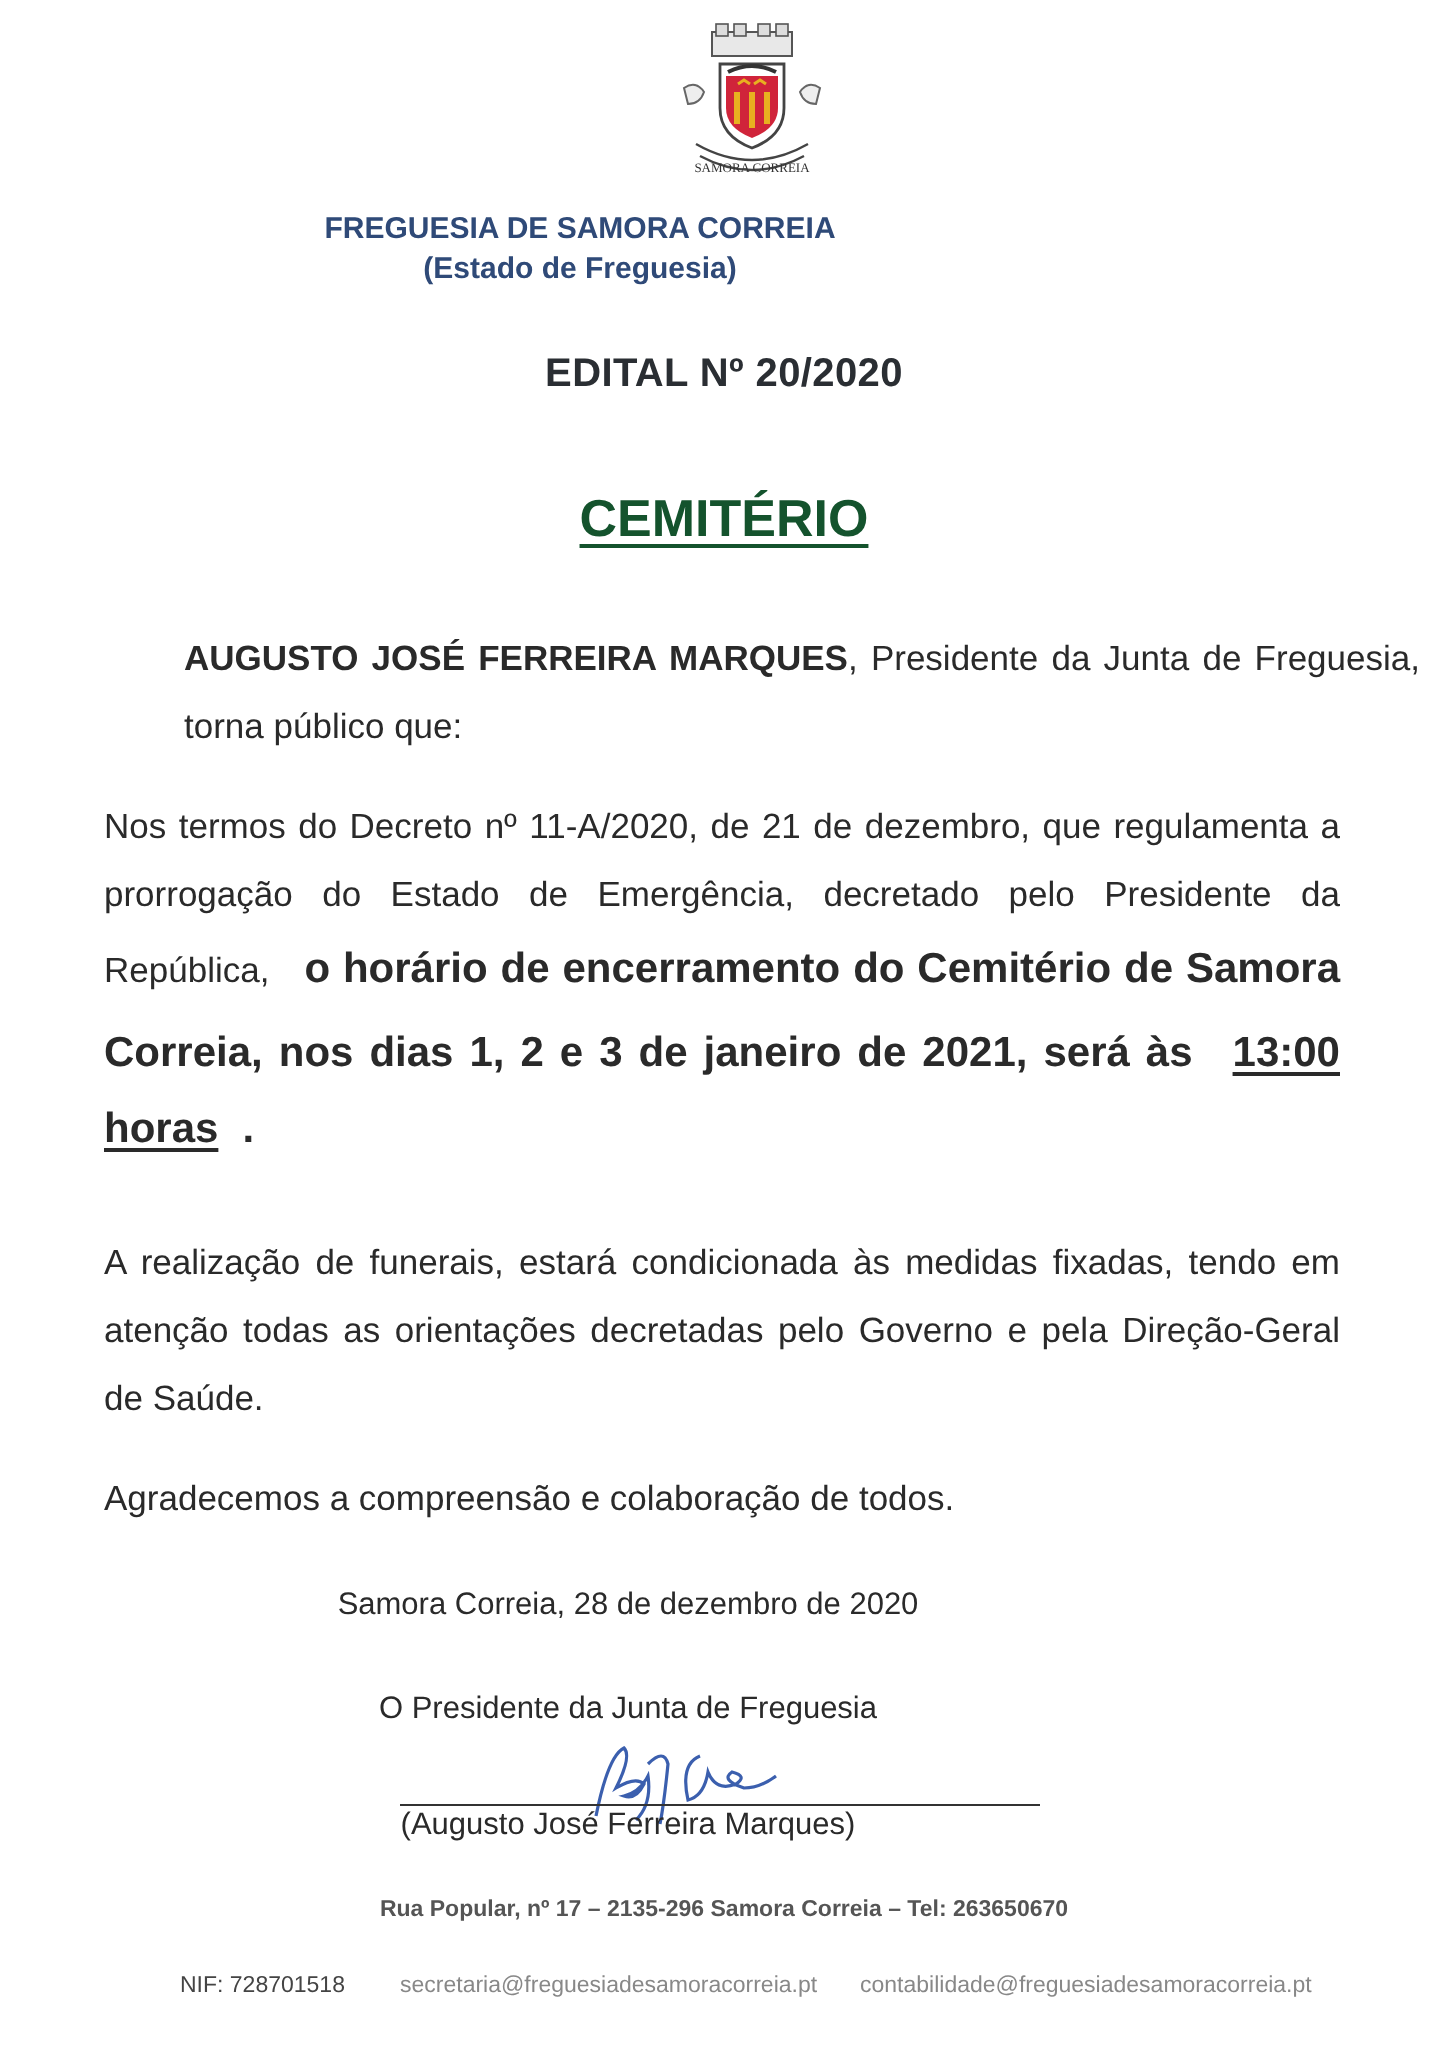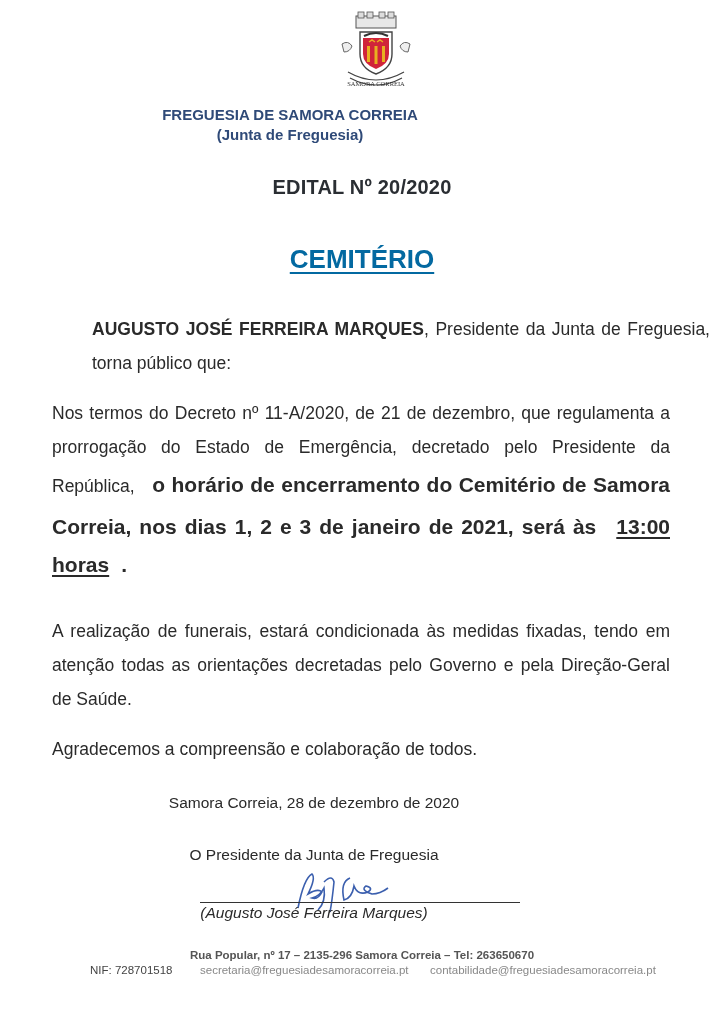--- a/index.html
+++ b/index.html
@@ -6,42 +6,42 @@
   body { width: 724px; height: 1024px; position: relative; overflow: hidden;
          font-family: "Liberation Sans", sans-serif; color: #2a2a2a; }
   .crest { position: absolute; left: 334px; top: 10px; width: 84px; height: 84px; }
   .org { position: absolute; left: 0; width: 580px; text-align: center; color: #2f4a78;
          font-weight: bold; font-size: 15px; }
   .org-name { top: 106px; }
   .org-sub { top: 126px; }
   .edital-title { position: absolute; top: 176px; left: 0; width: 724px; text-align: center;
                   font-weight: bold; font-size: 20px; color: #2a2e33; letter-spacing: 0.2px; }
   .subject { position: absolute; top: 244px; left: 0; width: 724px; text-align: center;
-             font-weight: bold; font-size: 26px; color: #0369a1; }
+             font-weight: bold; font-size: 26px; color: #14532d; }
   .subject span { text-decoration: underline; text-underline-offset: 4px; text-decoration-thickness: 2px; }
   .para { position: absolute; left: 52px; width: 618px; text-align: justify;
           font-size: 17.5px; line-height: 34px; color: #2a2a2a; }
   .p1 { top: 312px; margin-left: 40px; }
   .p2 { top: 396px; }
   .p3 { top: 614px; }
   .p4 { top: 732px; }
   .bold { font-weight: bold; }
   .big { font-size: 21px; font-weight: bold; margin-left: 12px; }
   .ul { text-decoration: underline; text-underline-offset: 3px; }
   .center-line { position: absolute; left: 0; width: 628px; text-align: center; font-size: 15.5px; color: #2a2a2a; }
   .date { top: 794px; }
   .role { top: 846px; }
   .sig-line { position: absolute; left: 200px; top: 902px; width: 320px; height: 1px; background: #333; }
   .signature { position: absolute; left: 290px; top: 868px; width: 110px; height: 48px; }
-  .sig-name { top: 904px; font-style: italic; }
+  .sig-name { top: 904px; }
   .footer1 { position: absolute; top: 949px; left: 0; width: 724px; text-align: center; font-size: 11.5px; color: #555; font-weight: bold; }
   .footer2 { position: absolute; top: 964px; left: 90px; width: 580px; font-size: 11.5px; color: #666; white-space: nowrap; }
   .footer2 span { display: inline-block; }
   .nif { color: #444; width: 110px; }
-  .mail1 { width: 230px; color: #888; }
+  .mail1 { width: 230px; color: #888; margin-top: 23px; }
   .mail2 { color: #888; }
 </style>
 </head>
 <body>
 
 <svg class="crest" viewBox="0 0 84 84">
 
   <rect x="22" y="6" width="40" height="12" fill="#e8e8e8" stroke="#555" stroke-width="1"></rect>
   <rect x="24" y="2" width="6" height="6" fill="#ddd" stroke="#555" stroke-width="0.8"></rect>
   <rect x="33" y="2" width="6" height="6" fill="#ddd" stroke="#555" stroke-width="0.8"></rect>
@@ -58,21 +58,21 @@
   <rect x="40.5" y="36" width="3" height="18" fill="#e8b020"></rect>
   <rect x="48" y="36" width="3" height="16" fill="#e8b020"></rect>
   <path d="M35 32 l3 -2 l3 2 M43 32 l3 -2 l3 2" stroke="#e8b020" stroke-width="1.5" fill="none"></path>
 
   <path d="M14 62 q28 16 56 0" stroke="#444" stroke-width="1.2" fill="none"></path>
   <path d="M16 68 q26 14 52 0" stroke="#444" stroke-width="1.2" fill="none"></path>
   <text x="42" y="76" font-size="6.5" text-anchor="middle" fill="#333" font-family="Liberation Serif, serif">SAMORA CORREIA</text>
 </svg>
 
 <div class="org org-name">FREGUESIA DE SAMORA CORREIA</div>
-<div class="org org-sub">(Junta de Freguesia)</div>
+<div class="org org-sub">(Estado de Freguesia)</div>
 
 <div class="edital-title">EDITAL Nº 20/2020</div>
 <div class="subject"><span>CEMITÉRIO</span></div>
 
 <div class="para p1"><span class="bold">AUGUSTO JOSÉ FERREIRA MARQUES</span><span>, Presidente da Junta de Freguesia, torna público que:</span></div>
 
 <div class="para p2"><span>Nos termos do Decreto nº 11-A/2020, de 21 de dezembro, que regulamenta a prorrogação do Estado de Emergência, decretado pelo Presidente da República, </span><span class="big" style="line-height:42px">o horário de encerramento do Cemitério de Samora Correia, nos dias 1, 2 e 3 de janeiro de 2021, será às </span><span class="big ul">13:00 horas</span><span class="big">.</span></div>
 
 <div class="para p3">A realização de funerais, estará condicionada às medidas fixadas, tendo em atenção todas as orientações decretadas pelo Governo e pela Direção-Geral de Saúde.</div>
 <div class="para p4">Agradecemos a compreensão e colaboração de todos.</div>

